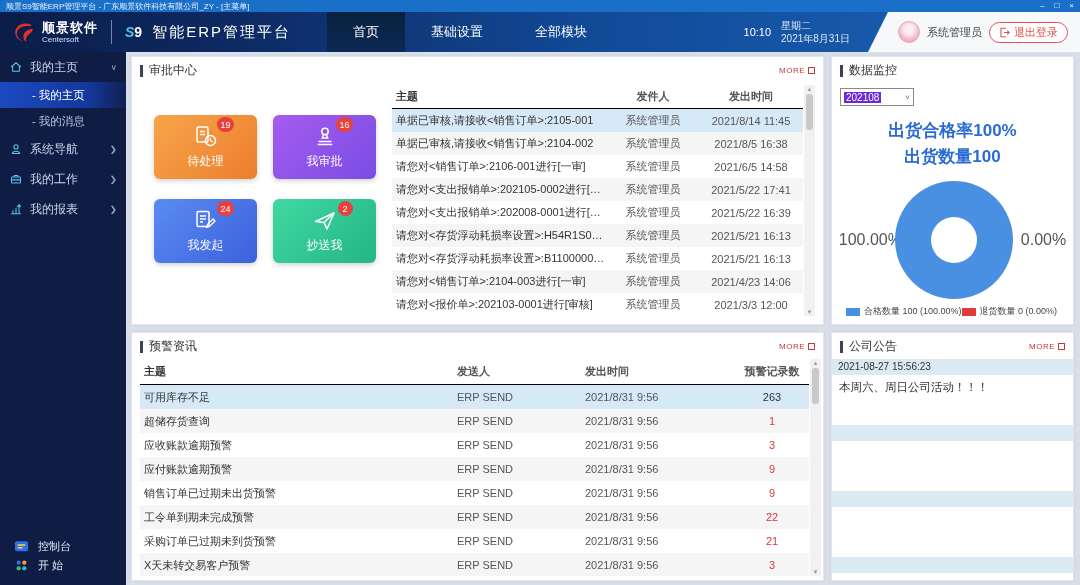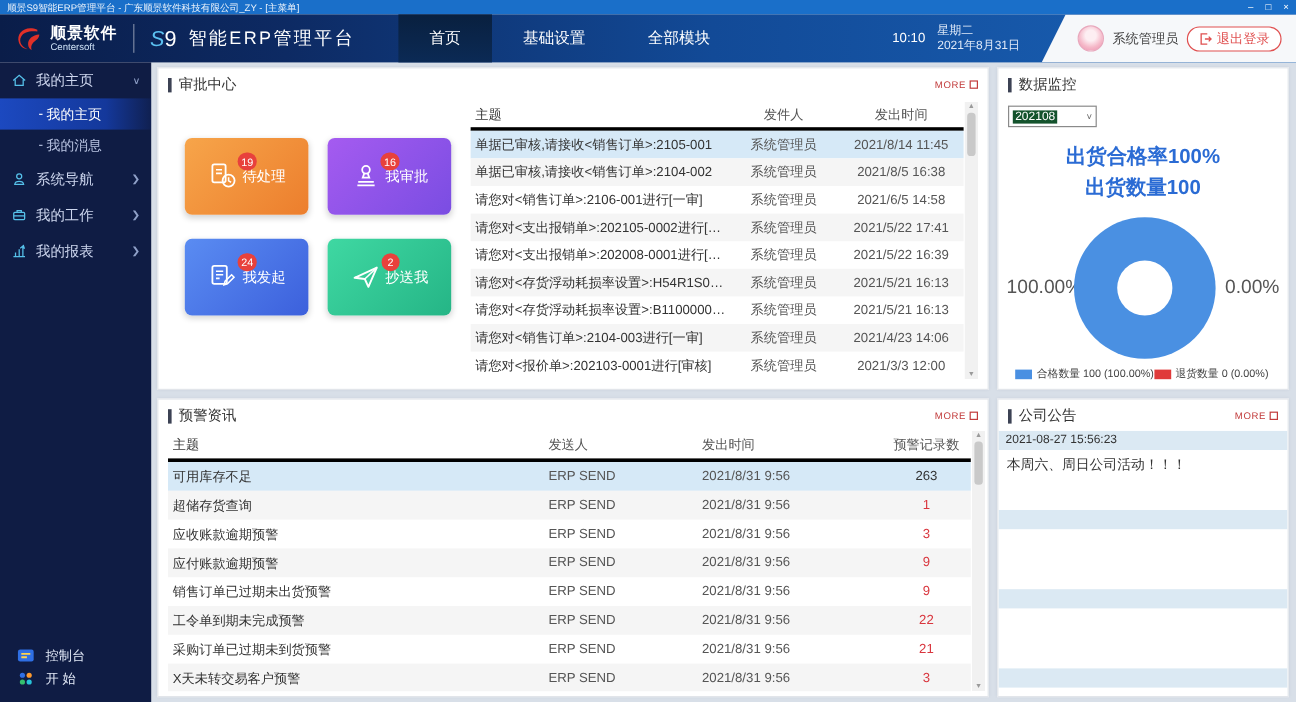--- a/index.html
+++ b/index.html
@@ -12,21 +12,21 @@
   .titlebar .wctrls span { cursor:default; font-size:8px; line-height:10px; color:#fff; }
 
   
   .header { height:40px; background:linear-gradient(90deg,#0a1d49 0%,#0d2a63 22%,#124a97 55%,#1a63b8 100%); display:flex; align-items:stretch; color:#fff; }
   .brand { display:flex; align-items:center; padding:0 8px 0 10px; gap:6px; }
   .brand .swirl svg { width:26px; height:26px; display:block; }
   .brand .btxt { line-height:1; }
   .brand .bname { font-size:13px; font-weight:bold; letter-spacing:1px; }
   .brand .bsub { font-size:8px; color:#cfe2f7; margin-top:2px; }
   .brand .vdiv { width:1px; height:24px; background:rgba(255,255,255,.45); margin:0 7px; }
-  .brand .s9 { font-size:18px; font-weight:normal; }
+  .brand .s9 { font-size:14px; font-weight:bold; }
   .brand .s9 .s { color:#5bc0f0; font-style:italic; }
   .brand .s9 .n9 { color:#fff; }
   .brand .prod { font-size:15px; letter-spacing:2px; margin-left:4px; }
   .mainnav { display:flex; margin-left:28px; }
   .navtab { padding:0 26px; display:flex; align-items:center; font-size:13px; cursor:pointer; }
   .navtab.active { background:linear-gradient(180deg,#09203f,#0b2a55); }
   .hright { margin-left:auto; display:flex; align-items:stretch; }
   .clock { display:flex; align-items:center; gap:10px; padding-right:18px; }
   .clock .tm { font-size:11px; }
   .clock .dt { font-size:10px; line-height:1.35; color:#dfe9f8; }
@@ -53,46 +53,46 @@
   .panel { background:#fff; border:1px solid #e2e5ea; box-shadow:0 0 3px rgba(20,40,80,.07); display:flex; flex-direction:column; overflow:hidden; }
   .phead { display:flex; align-items:center; padding:5px 8px 4px 8px; flex-shrink:0; }
   .pbar { width:3px; height:12px; background:#3c4254; margin-right:6px; }
   .ptitle { font-size:12px; color:#333; }
   .morebtn { margin-left:auto; color:#c23b3b; font-size:8px; letter-spacing:.5px; display:flex; align-items:center; gap:3px; cursor:pointer; }
   .morebtn .mbox { width:7px; height:7px; border:1px solid #c23b3b; display:inline-block; }
 
   
   .ap-body { flex:1; display:flex; overflow:hidden; padding:2px 8px 8px 10px; }
   .tiles { width:234px; margin-top:30px; display:grid; grid-template-columns:repeat(2,103px); grid-auto-rows:64px; gap:20px 16px; padding-left:12px; flex-shrink:0; }
-  .tile { border-radius:6px; color:#fff; display:flex; flex-direction:row; align-items:center; justify-content:center; gap:3px; font-size:12px; cursor:pointer; box-shadow:0 2px 5px rgba(0,0,0,.18); }
+  .tile { border-radius:6px; color:#fff; display:flex; flex-direction:column; align-items:center; justify-content:center; gap:3px; font-size:12px; cursor:pointer; box-shadow:0 2px 5px rgba(0,0,0,.18); }
   .tile .ticn { position:relative; }
   .tile .ticn svg { width:26px; height:26px; display:block; }
   .badge { position:absolute; top:-7px; right:-15px; min-width:15px; height:15px; border-radius:8px; background:#e8413c; color:#fff; font-size:9px; display:flex; align-items:center; justify-content:center; padding:0 3px; }
 
   .tblwrap { flex:1; margin-left:16px; position:relative; font-size:11px; overflow:hidden; padding-right:12px; }
   .trow { display:flex; align-items:center; height:23px; }
-  .thead { height:24px; color:#555; border-bottom:3px solid #000000; }
+  .thead { height:24px; color:#555; border-bottom:1px solid #000000;font-weight:bold; }
   .tbody .trow:nth-child(even) { background:#f5f5f5; }
   .tbody .trow.sel { background:#d6e9f7; }
   .c-subj { flex:1; padding-left:4px; white-space:nowrap; overflow:hidden; text-overflow:ellipsis; color:#333; }
   .c-send { width:92px; text-align:center; color:#555; flex-shrink:0; }
   .c-time { width:104px; text-align:center; color:#555; flex-shrink:0; }
   .aw-send { width:128px; text-align:left; }
   .aw-time { width:150px; text-align:left; }
   .aw-cnt  { width:74px; text-align:center; }
   .cnt { color:#d9363e; }
   .trow.sel .cnt { color:#333; }
   .vscroll { position:absolute; right:0; top:0; bottom:0; width:11px; background:#f1f1f1; display:flex; flex-direction:column; align-items:center; font-size:6px; color:#9a9a9a; padding:1px 0; }
   .vscroll .thumb { width:7px; height:36px; background:#c9c9c9; border-radius:3px; margin-top:2px; }
   .vscroll .dn { margin-top:auto; }
 
   
   .mon-body { flex:1; display:flex; flex-direction:column; padding:5px 8px 4px 8px; overflow:hidden; }
   .selbox { width:74px; height:18px; border:1px solid #8a8a8a; background:#fff; display:flex; align-items:center; padding:0 3px; font-size:10px; cursor:pointer; }
-  .selbox .selval { background:#14532d; color:#fff; padding:0 2px; }
+  .selbox .selval { background:#6d28d9; color:#fff; padding:0 2px; }
   .selbox .selchev { margin-left:auto; color:#666; font-size:8px; }
   .mon-head { text-align:center; color:#2a6bd4; font-weight:bold; font-size:17px; line-height:1.55; margin-top:12px; }
   .donut-row { display:flex; align-items:center; justify-content:center; margin-top:10px; gap:8px; }
   .dlabel { font-size:16px; color:#555; width:48px; }
   .dlabel.r { text-align:right; }
   .donut { width:118px; height:118px; border-radius:50%; position:relative; flex-shrink:0; }
   .donut .hole { position:absolute; left:50%; top:50%; width:46px; height:46px; border-radius:50%; background:#fff; transform:translate(-50%,-50%); }
   .legend { margin-top:auto; display:flex; padding:6px 2px 2px 6px; font-size:9px; color:#444; align-items:center; }
   .legend .li { display:flex; align-items:center; gap:4px; }
   .legend .sw { width:14px; height:8px; display:inline-block; }

